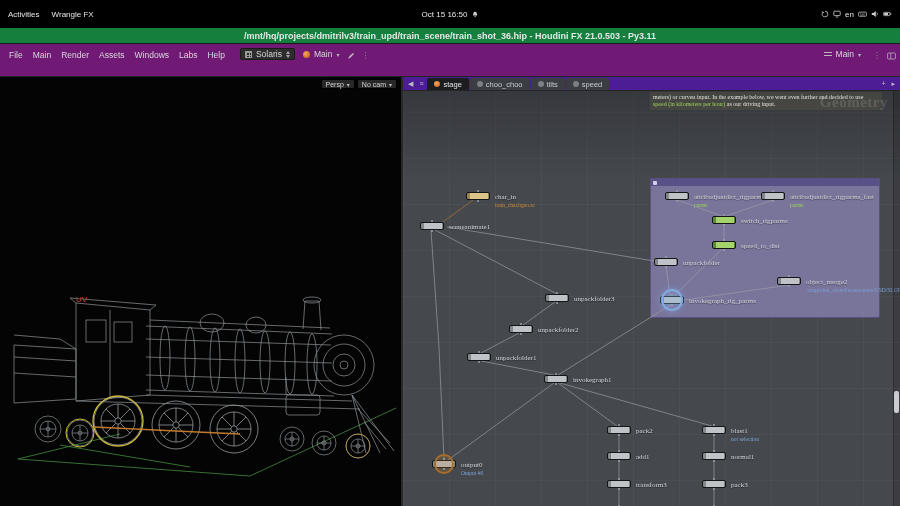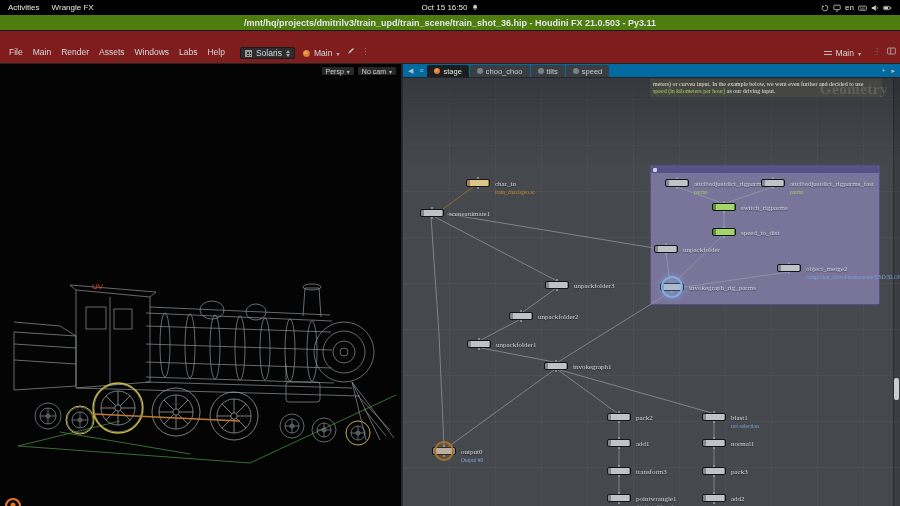--- a/index.html
+++ b/index.html
@@ -1,30 +1,30 @@
 <!DOCTYPE html>
 <html><head>
 <meta charset="utf-8">
 <style>
   * { margin:0; padding:0; box-sizing:border-box; }
   html,body { width:900px; height:506px; overflow:hidden; }
   body { font-family:"Liberation Sans", sans-serif; background:#1e1e1e; color:#cfd2d6; position:relative; }
 
   
-  .gnome-bar { height:15px; background:#000; display:flex; align-items:center; padding:0 8px; font-size:8px; color:#e6e6e6; position:relative; }
+  .gnome-bar { height:28px; background:#000; display:flex; align-items:center; padding:0 8px; font-size:8px; color:#e6e6e6; position:relative; }
   .gnome-left { display:flex; gap:12px; align-items:center; }
   .gnome-center { position:absolute; left:50%; transform:translateX(-50%); display:flex; gap:4px; align-items:center; }
   .gnome-right { margin-left:auto; display:flex; gap:4px; align-items:center; }
   .gicon svg { display:block; }
 
   
-  .title-bar { height:16px; background:#4d7c0f; border-bottom:1px solid #191919; display:flex; align-items:center; justify-content:center; font-size:9px; font-weight:bold; color:#e4e6e8; }
-
-  
-  .menu-bar { height:16px; background:#7f1d1d; border-bottom:1px solid #242424; display:flex; align-items:flex-start; font-size:8.5px; color:#d6d8da; padding:16px 4px; gap:2px; }
+  .title-bar { height:16px; background:#15803d; border-bottom:1px solid #191919; display:flex; align-items:center; justify-content:center; font-size:9px; font-weight:bold; color:#e4e6e8; }
+
+  
+  .menu-bar { height:16px; background:#701a75; border-bottom:1px solid #242424; display:flex; align-items:flex-end; font-size:8.5px; color:#d6d8da; padding:16px 4px; gap:2px; }
   .menu-items { display:flex; }
   .menu-item { padding:0 5px; cursor:default; }
   .shelf-select { display:flex; align-items:center; background:#2d2d2d; border:1px solid #1b1b1b; border-radius:2px; height:12px; padding:0 4px; gap:4px; margin-left:8px; }
   .grid-icon { width:7px; height:7px; border:1px solid #9a9a9a;
     background-image:linear-gradient(#9a9a9a 1px, transparent 1px), linear-gradient(90deg,#9a9a9a 1px, transparent 1px);
     background-size:3px 3px; }
   .spinner { display:flex; flex-direction:column; align-items:center; gap:1px; }
   .spin-up { width:0;height:0;border-left:2.5px solid transparent;border-right:2.5px solid transparent;border-bottom:3.5px solid #a7a7a7; }
   .spin-down { width:0;height:0;border-left:2.5px solid transparent;border-right:2.5px solid transparent;border-top:3.5px solid #a7a7a7; }
   .desktop-select { display:flex; align-items:center; gap:4px; padding:0 6px; height:12px; }
@@ -35,27 +35,27 @@
   .menu-spacer { flex:1; }
   .micon svg { display:block; }
 
   
   .main { display:flex; height:450px; }
   .splitter { width:2px; background:#26282b; }
 
   
   .viewport { width:401px; position:relative; background:#040404; overflow:hidden; }
   .viewport svg.scene { position:absolute; left:0; top:0; }
-  .uv-label { position:absolute; left:92px; top:218px; font-size:8px; color:#d0402a; z-index:3; }
+  .uv-label { position:absolute; left:76px; top:218px; font-size:8px; color:#d0402a; z-index:3; }
   .vp-controls { position:absolute; top:2px; right:4px; display:flex; gap:2px; z-index:3; }
   .vp-select { background:rgba(42,42,42,0.95); border:1px solid #000; border-radius:2px; font-size:7px; height:10px; display:flex; align-items:center; gap:3px; padding:0 4px; color:#d2d5d9; }
 
   
   .network { flex:1; display:flex; flex-direction:column; position:relative; background:#44474c; overflow:hidden; }
-  .net-tabbar { height:14px; background:#0369a1; border-bottom:1px solid #232528; display:flex; align-items:center; gap:2px; padding:0 3px; font-size:7.5px; color:#c9ccd0; }
+  .net-tabbar { height:14px; background:#4c1d95; border-bottom:1px solid #232528; display:flex; align-items:center; gap:2px; padding:0 3px; font-size:7.5px; color:#c9ccd0; }
   .tb-glyph { font-size:7px; color:#b9bdc1; padding:0 2px; }
   .net-tabs { display:flex; gap:1px; align-items:flex-end; height:100%; }
   .net-tab { display:flex; align-items:center; gap:3px; padding:0 7px; height:12px; background:#3a3d41; border-radius:2px 2px 0 0; margin-top:2px; }
   .net-tab.active { background:#1c1d1f; color:#e4e6e8; }
   .tab-icon { width:6px; height:6px; border-radius:50%; background:#7b8087; }
   .tab-icon.orange { background:radial-gradient(circle at 35% 35%, #f2a458, #cf5f10); }
   .tb-spacer { flex:1; }
 
   .net-canvas { flex:1; position:relative; overflow:hidden; background-color:#45484d;
     background-image:

